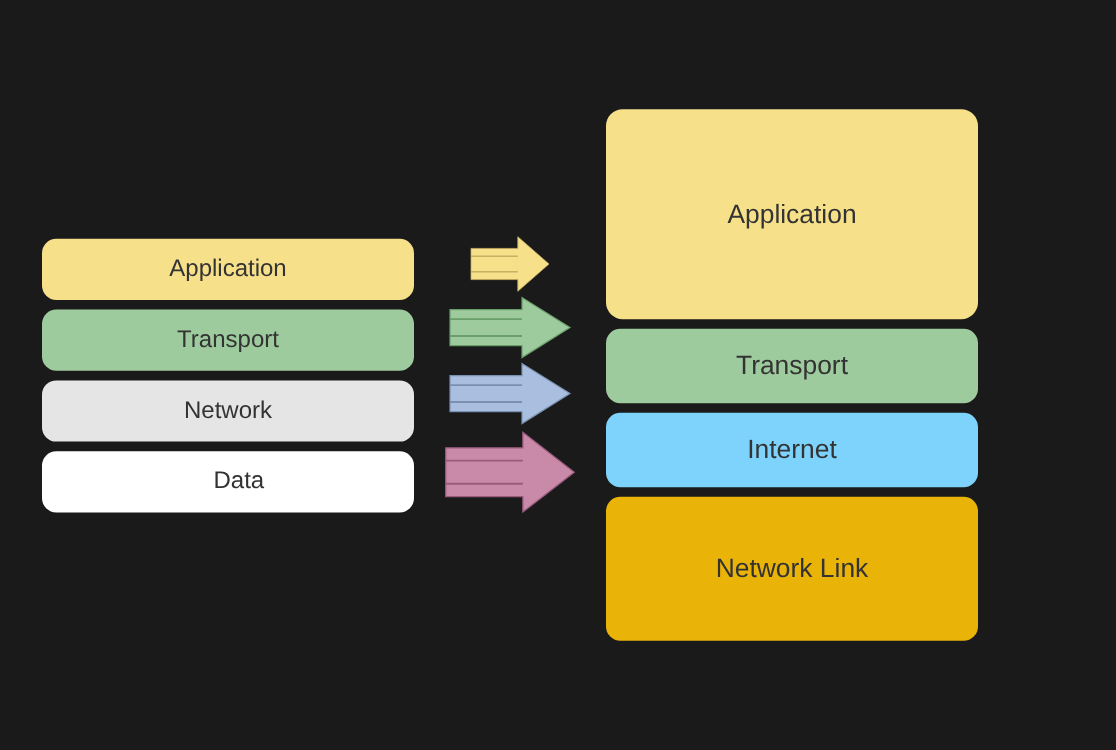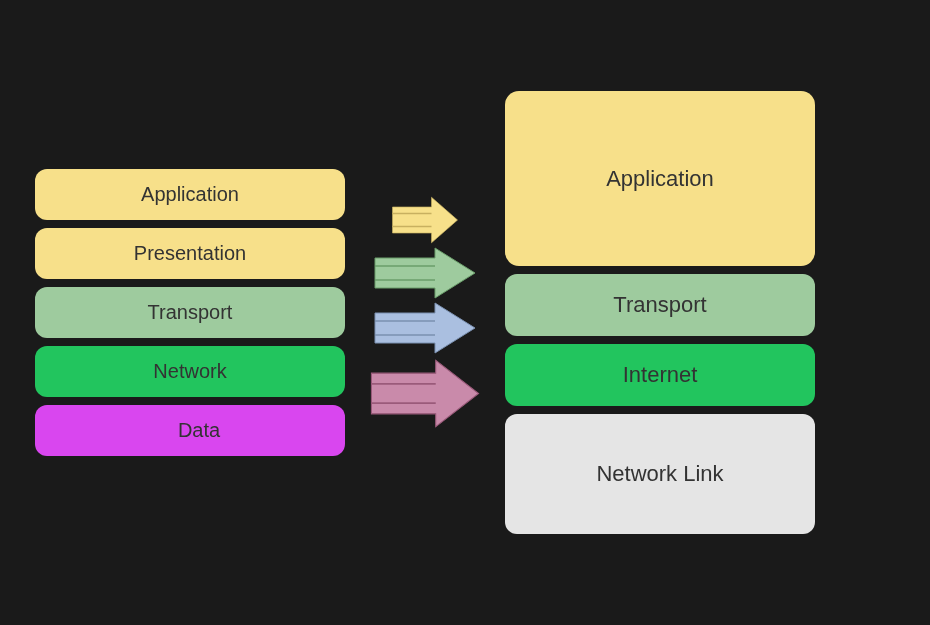--- a/index.html
+++ b/index.html
@@ -51,23 +51,23 @@
       font-size: 20px;
       font-weight: 400;
       color: #333;
       padding: 14px 10px;
     }
     
     .yellow { background-color: #f7e08a; }
     
     .green { background-color: #9ecb9e; }
     
-    .blue { background-color: #22c55e; }
-    
-    .pink { background-color: #d946ef; padding-left: 28px; }
+    .blue { background-color: #e5e5e5; }
+    
+    .pink { background-color: #ffffff; padding-left: 28px; }
 
     .yellow-group {
       display: flex;
       flex-direction: column;
       gap: 8px;
     }
     .pink-group {
       display: flex;
       flex-direction: column;
       gap: 8px;
@@ -87,30 +87,30 @@
     .right-green {
       background-color: #9ecb9e;
       border-radius: 12px;
       display: flex;
       align-items: center;
       justify-content: center;
       font-size: 22px;
       color: #333;
     }
     .right-blue {
-      background-color: #22c55e;
+      background-color: #7dd3fc;
       border-radius: 12px;
       display: flex;
       align-items: center;
       justify-content: center;
       font-size: 22px;
       color: #333;
     }
     .right-pink {
-      background-color: #e5e5e5;
+      background-color: #eab308;
       border-radius: 12px;
       display: flex;
       align-items: center;
       justify-content: center;
       font-size: 22px;
       color: #333;
       flex: 1;
     }
 
     
@@ -161,23 +161,20 @@
 </head>
 <body>
 
 <div class="diagram">
 
   <div class="left-column">
 
     <div class="yellow-group">
       <div class="layer-box yellow">
         <span>Application</span>
-      </div>
-      <div class="layer-box yellow">
-        <span>Presentation</span>
       </div>
     </div>
 
     <div class="layer-box green">
       <span>Transport</span>
     </div>
 
     <div class="layer-box blue">
       <span>Network</span>
     </div>

